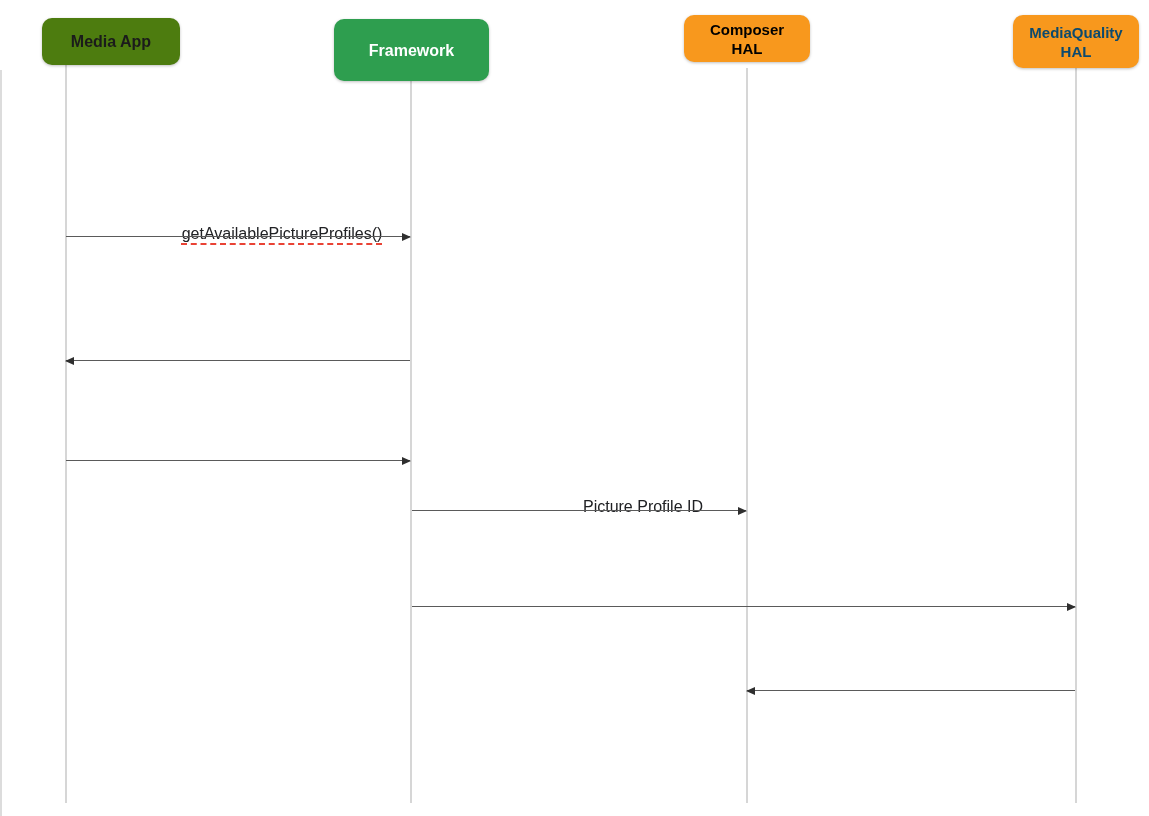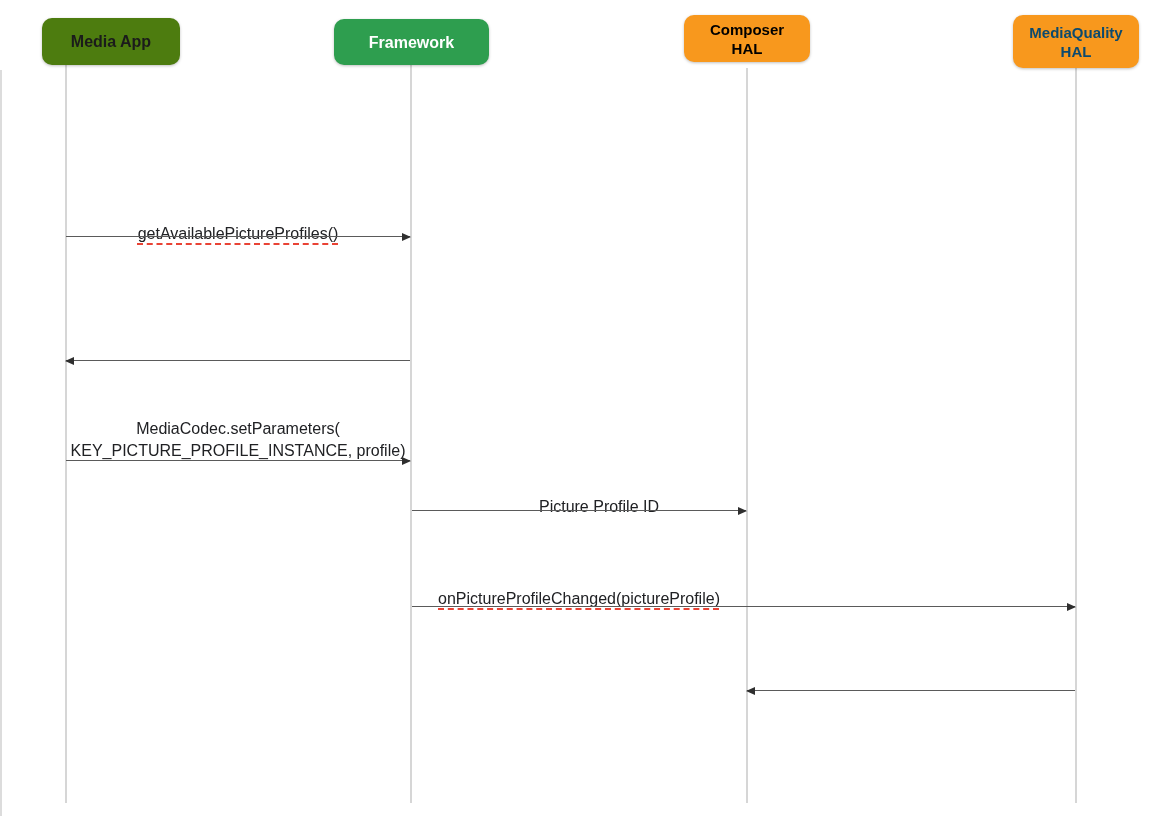--- a/index.html
+++ b/index.html
@@ -33,21 +33,21 @@
     align-items: center;
     justify-content: center;
     text-align: center;
     border-radius: 10px;
     font-weight: bold;
     box-shadow: 0 1px 3px rgba(0,0,0,0.25);
     white-space: pre-line;
     line-height: 19px;
   }
   .actor-media-app      { left: 2px;    top: 18px; width: 138px; height: 47px; background: #4d7c0f; color: #1b1b1b; font-size: 16px; margin-left: 40px; }
-  .actor-framework      { left: 334px;  top: 19px; width: 155px; height: 46px; background: #2e9e4f; color: #ffffff; font-size: 16px; }
+  .actor-framework      { left: 334px;  top: 19px; width: 155px; height: 62px; background: #2e9e4f; color: #ffffff; font-size: 16px; }
   .actor-composer       { left: 684px;  top: 15px; width: 126px; height: 47px; background: #f8981d; color: #000000; font-size: 15px; }
   .actor-mediaquality   { left: 1013px; top: 15px; width: 126px; height: 53px; background: #f8981d; color: #0c4a6e; font-size: 15px; }
 
   
   .lifeline {
     position: absolute;
     width: 1.5px;
     background: #d6d6d6;
   }
   .ll-media-app    { left: 65px;   top: 65px; height: 738px; }
@@ -56,20 +56,21 @@
   .ll-mediaquality { left: 1075px; top: 68px; height: 735px; }
 
   
   .msg-label {
     position: absolute;
     font-size: 16px;
     color: #202124;
     text-align: center;
     line-height: 22px;
     white-space: pre-line;
+    margin-left: 44px;
   }
   .squiggle {
     text-decoration: underline;
     text-decoration-style: dashed;
     text-decoration-color: #e94335;
     text-decoration-thickness: 1.5px;
     text-underline-offset: 4px;
   }
   .lbl-1 { left: 66px;  top: 201px; width: 344px; }
   .lbl-2 { left: 66px;  top: 318px; width: 344px; }
@@ -138,31 +139,24 @@
 HAL</span>
   </div>
 
   <div class="msg-label lbl-1">
     <span class="squiggle">getAvailablePictureProfiles()</span>
   </div>
   <div class="arrow dir-right arr-1"></div>
 
   <div class="arrow dir-left arr-2"></div>
 
-  <div class="msg-label lbl-3">
-    <span>MediaCodec.setParameters(
-KEY_PICTURE_PROFILE_INSTANCE, profile)</span>
-  </div>
   <div class="arrow dir-right arr-3"></div>
 
   <div class="msg-label lbl-4">
     <span>Picture Profile ID</span>
   </div>
   <div class="arrow dir-right arr-4"></div>
 
-  <div class="msg-label lbl-5">
-    <span class="squiggle">onPictureProfileChanged(pictureProfile)</span>
-  </div>
   <div class="arrow dir-right arr-5"></div>
 
   <div class="arrow dir-left arr-6"></div>
 
 </div>
 
 </body></html>

